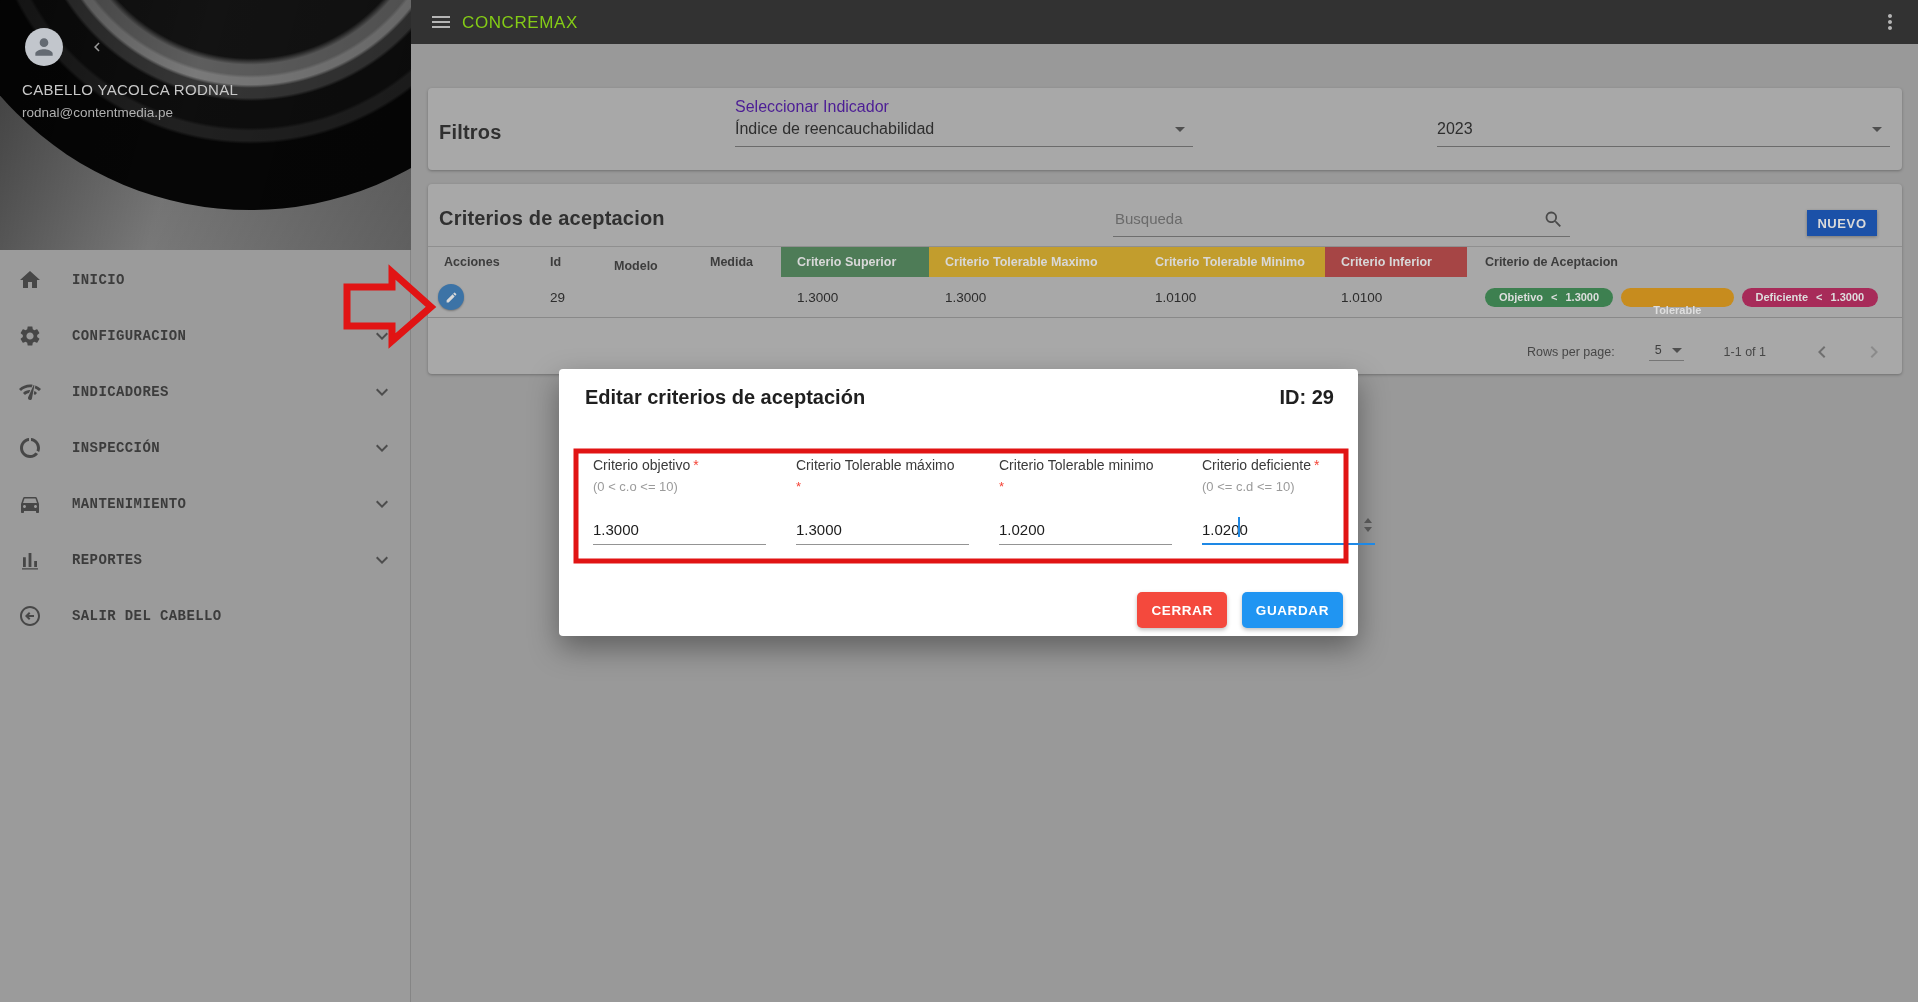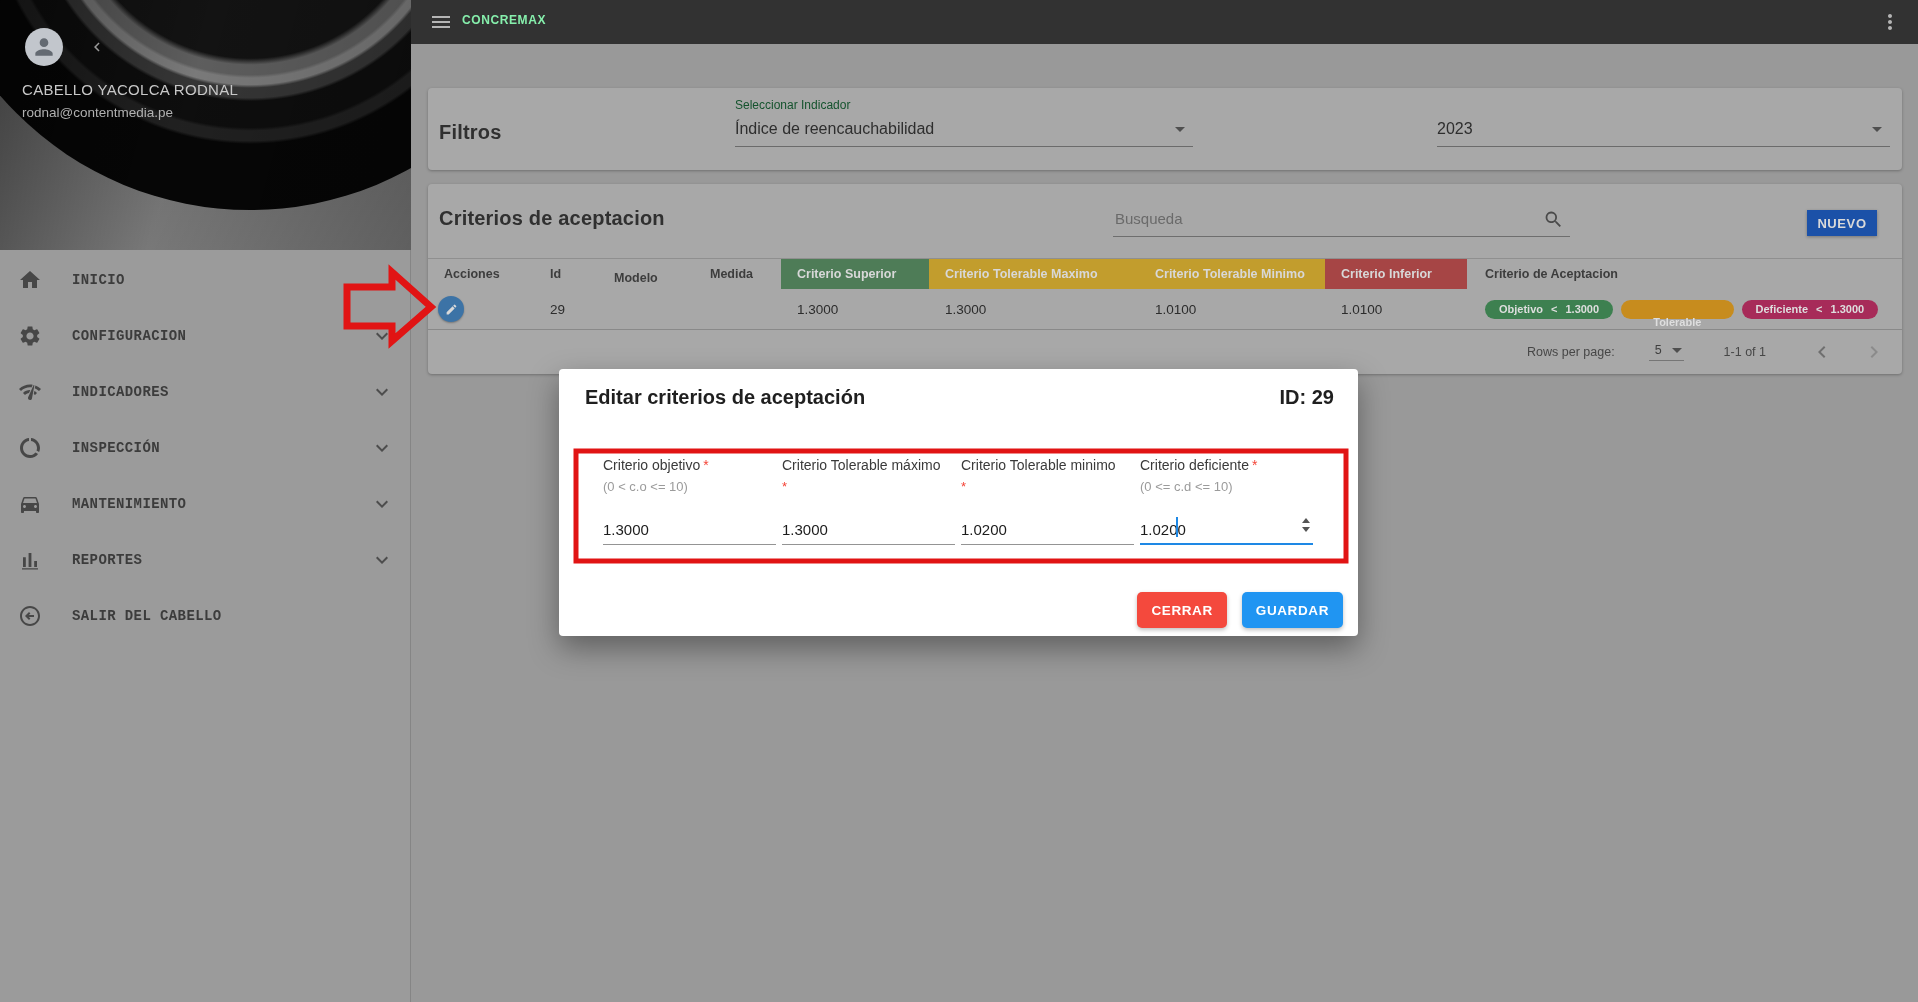--- a/index.html
+++ b/index.html
@@ -21,44 +21,44 @@
 
   .menu { position:absolute; left:0; top:252px; width:411px; }
   .mitem { position:relative; height:56px; display:flex; align-items:center; padding-left:18px; cursor:pointer; }
   .mitem svg.mi { width:24px; height:24px; fill:#474747; flex:0 0 24px; }
   .mlabel { margin-left:30px; font-size:14px; font-weight:bold; color:#3c3c3c; letter-spacing:.4px;font-family:Liberation Mono, monospace; }
   .mchev { position:absolute; right:17px; top:16px; width:24px; height:24px; fill:#4d4d4d; }
 
   
   .topbar { position:absolute; left:411px; top:0; width:1507px; height:44px; background:#323232; z-index:3; }
   .hamburger { position:absolute; left:18px; top:10px; width:24px; height:24px; fill:#b5b5b5; cursor:pointer; }
-  .tb-title { position:absolute; left:51px; top:13px; font-size:12px; font-weight:bold; color:#86efac; letter-spacing:.6px; }
+  .tb-title { position:absolute; left:51px; top:13px; font-size:17px; font-weight:normal; color:#84cc16; letter-spacing:.6px; }
   .kebab { position:absolute; right:16px; top:10px; width:24px; height:24px; fill:#b5b5b5; cursor:pointer; }
 
   
   .card { position:absolute; background:#a8a8a8; border-radius:4px; box-shadow:0 1px 3px rgba(0,0,0,.28); }
   .card-filters  { left:428px; top:88px;  width:1474px; height:82px; }
   .card-criteria { left:428px; top:184px; width:1474px; height:190px; }
   .card-title { position:absolute; font-size:20px; font-weight:bold; color:#303030; letter-spacing:.2px; }
 
   .mat-select { position:absolute; cursor:pointer; }
-  .msel-label { font-size:12px; color:#14532d; height:17px; }
+  .msel-label { font-size:16px; color:#4c1d95; height:17px; }
   .msel-value { font-size:16px; color:#2e2e2e; padding:5px 24px 8px 0; border-bottom:1px solid #6b6b6b; }
   .sel-arrow { position:absolute; right:8px; bottom:15px; width:0; height:0; border-left:5px solid transparent; border-right:5px solid transparent; border-top:5px solid #4f4f4f; }
 
   
   .search-wrap { position:absolute; left:685px; top:22px; width:457px; }
   .search-input { width:100%; background:transparent; border:none; border-bottom:1px solid #6e6e6e; outline:none; font-size:15px; color:#2e2e2e; padding:4px 34px 9px 2px; font-family:inherit; }
   .search-input::placeholder { color:#6a6a6a; opacity:1; }
   .search-icon { position:absolute; right:6px; top:3px; width:21px; height:21px; fill:#4a4a4a; cursor:pointer; }
 
   .btn-nuevo { position:absolute; left:1379px; top:11px; width:70px; height:26px; background:#1b51a8; color:#d9d9d9; border:none; border-radius:0; font-size:13px; font-weight:bold; letter-spacing:.6px; cursor:pointer; font-family:inherit; box-shadow:0 1px 3px rgba(0,0,0,.3);margin-top:15px; }
 
   
-  .tbl { position:absolute; left:0; top:74px; width:1474px; }
+  .tbl { position:absolute; left:0; top:62px; width:1474px; }
   .trow { display:flex; width:100%; }
   .th-row { height:31px; border-top:1px solid rgba(0,0,0,.15); }
   .td-row { height:41px; border-bottom:1px solid rgba(0,0,0,.18); }
   .cell { display:flex; align-items:center; padding-left:16px; overflow:hidden; }
   .c1{width:106px;} .c2{width:64px;} .c3{width:96px;margin-top:8px;} .c4{width:87px;} .c5{width:148px;} .c6{width:210px;} .c7{width:186px;} .c8{width:142px;} .c9{flex:1; padding-left:18px;}
   .th { font-size:12.5px; font-weight:bold; color:#3d3d3d; }
   .th-green  { background:#4e7c57; color:#d8d8d8; }
   .th-yellow { background:#c29d2d; color:#d8d8d8; }
   .th-red    { background:#a64545; color:#d8d8d8; }
   .td { font-size:13.5px; color:#2c2c2c; }
@@ -77,21 +77,21 @@
   .pag-select .pv { margin-right:10px; color:#3f3f3f; }
   .pag-arrow { width:0; height:0; border-left:5px solid transparent; border-right:5px solid transparent; border-top:5px solid #4f4f4f; }
   .pag-range { margin-left:40px; }
   .pag-nav { margin-left:44px; width:24px; height:24px; fill:#6f6f6f; cursor:pointer; }
   .pag-nav.next { margin-left:28px; fill:#8b8b8b; }
 
   
   .modal { position:absolute; left:559px; top:369px; width:799px; height:267px; background:#ffffff; border-radius:4px; box-shadow:0 12px 30px rgba(0,0,0,.38); z-index:40; }
   .m-title { position:absolute; left:26px; top:17px; font-size:20px; font-weight:bold; color:#1f1f1f; }
   .m-id { position:absolute; right:24px; top:17px; font-size:20px; font-weight:bold; color:#1f1f1f; }
-  .m-fields { position:absolute; left:44px; top:88px; display:grid; grid-template-columns:repeat(4,173px); column-gap:6px; }
+  .m-fields { position:absolute; left:34px; top:88px; display:grid; grid-template-columns:repeat(4,173px); column-gap:30px; }
   .field { position:relative; height:96px; }
   .flabel { position:absolute; top:0; left:0; font-size:14px; color:#3a3a3a; white-space:nowrap; }
   .req { color:#f44336; margin-left:3px; }
   .fhint { position:absolute; top:22px; left:0; font-size:13px; color:#9b9b9b; }
   .fvalue { position:absolute; top:58px; left:0; width:100%; height:30px; border:none; outline:none; border-bottom:1px solid #949494; font-size:15px; color:#1c1c1c; background:transparent; font-family:inherit; padding:0; }
   .fvalue.focused { border-bottom:2px solid #1e88e5; }
   .caret { position:absolute; left:36px; top:60px; width:2px; height:20px; background:#1e88e5; }
   .spinner { position:absolute; right:2px; top:61px; width:10px; display:flex; flex-direction:column; align-items:center; cursor:pointer; }
   .sp-up { width:0; height:0; border-left:4px solid transparent; border-right:4px solid transparent; border-bottom:5px solid #555; margin-bottom:4px; }
   .sp-dn { width:0; height:0; border-left:4px solid transparent; border-right:4px solid transparent; border-top:5px solid #555; }

